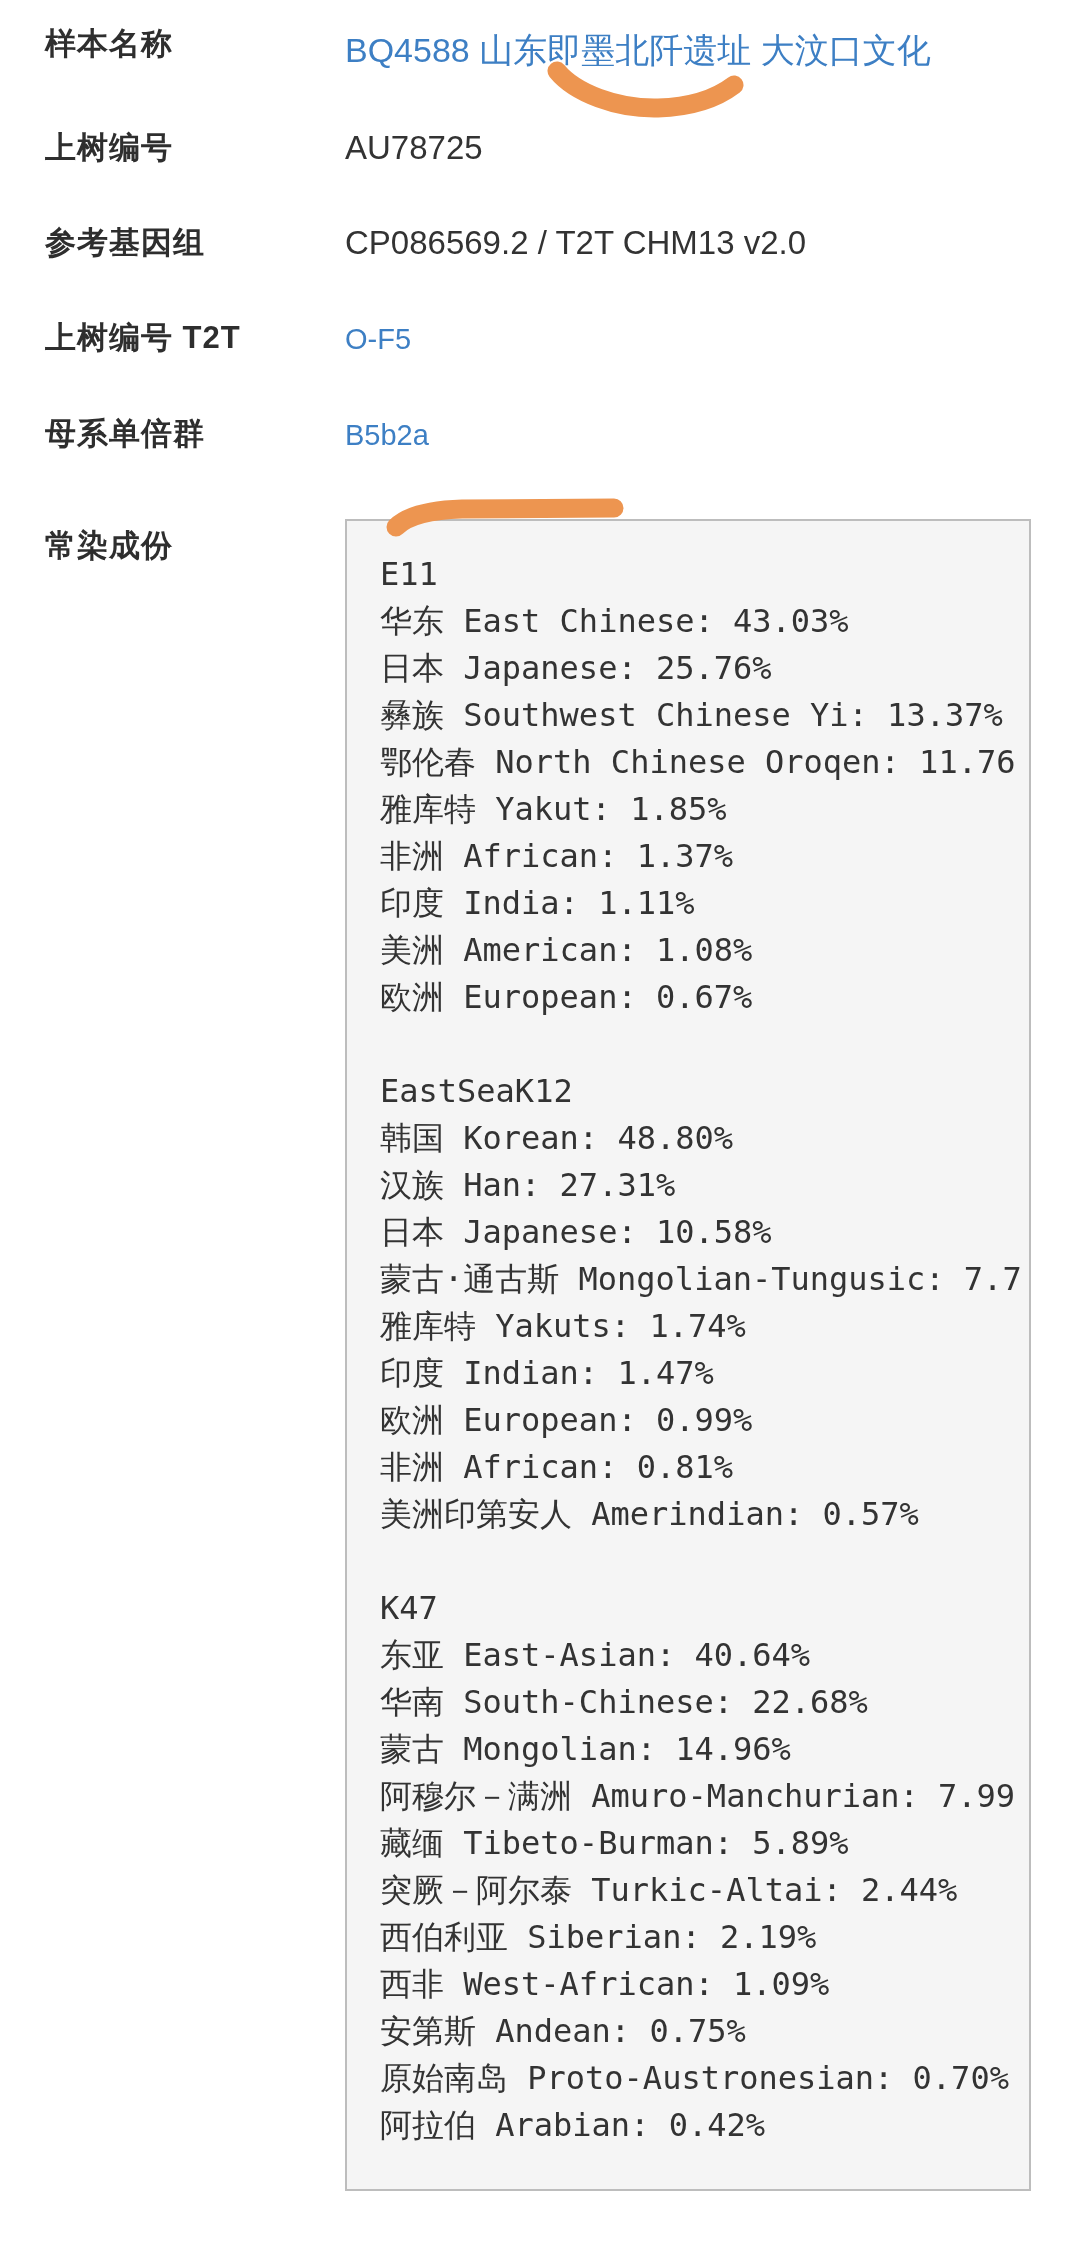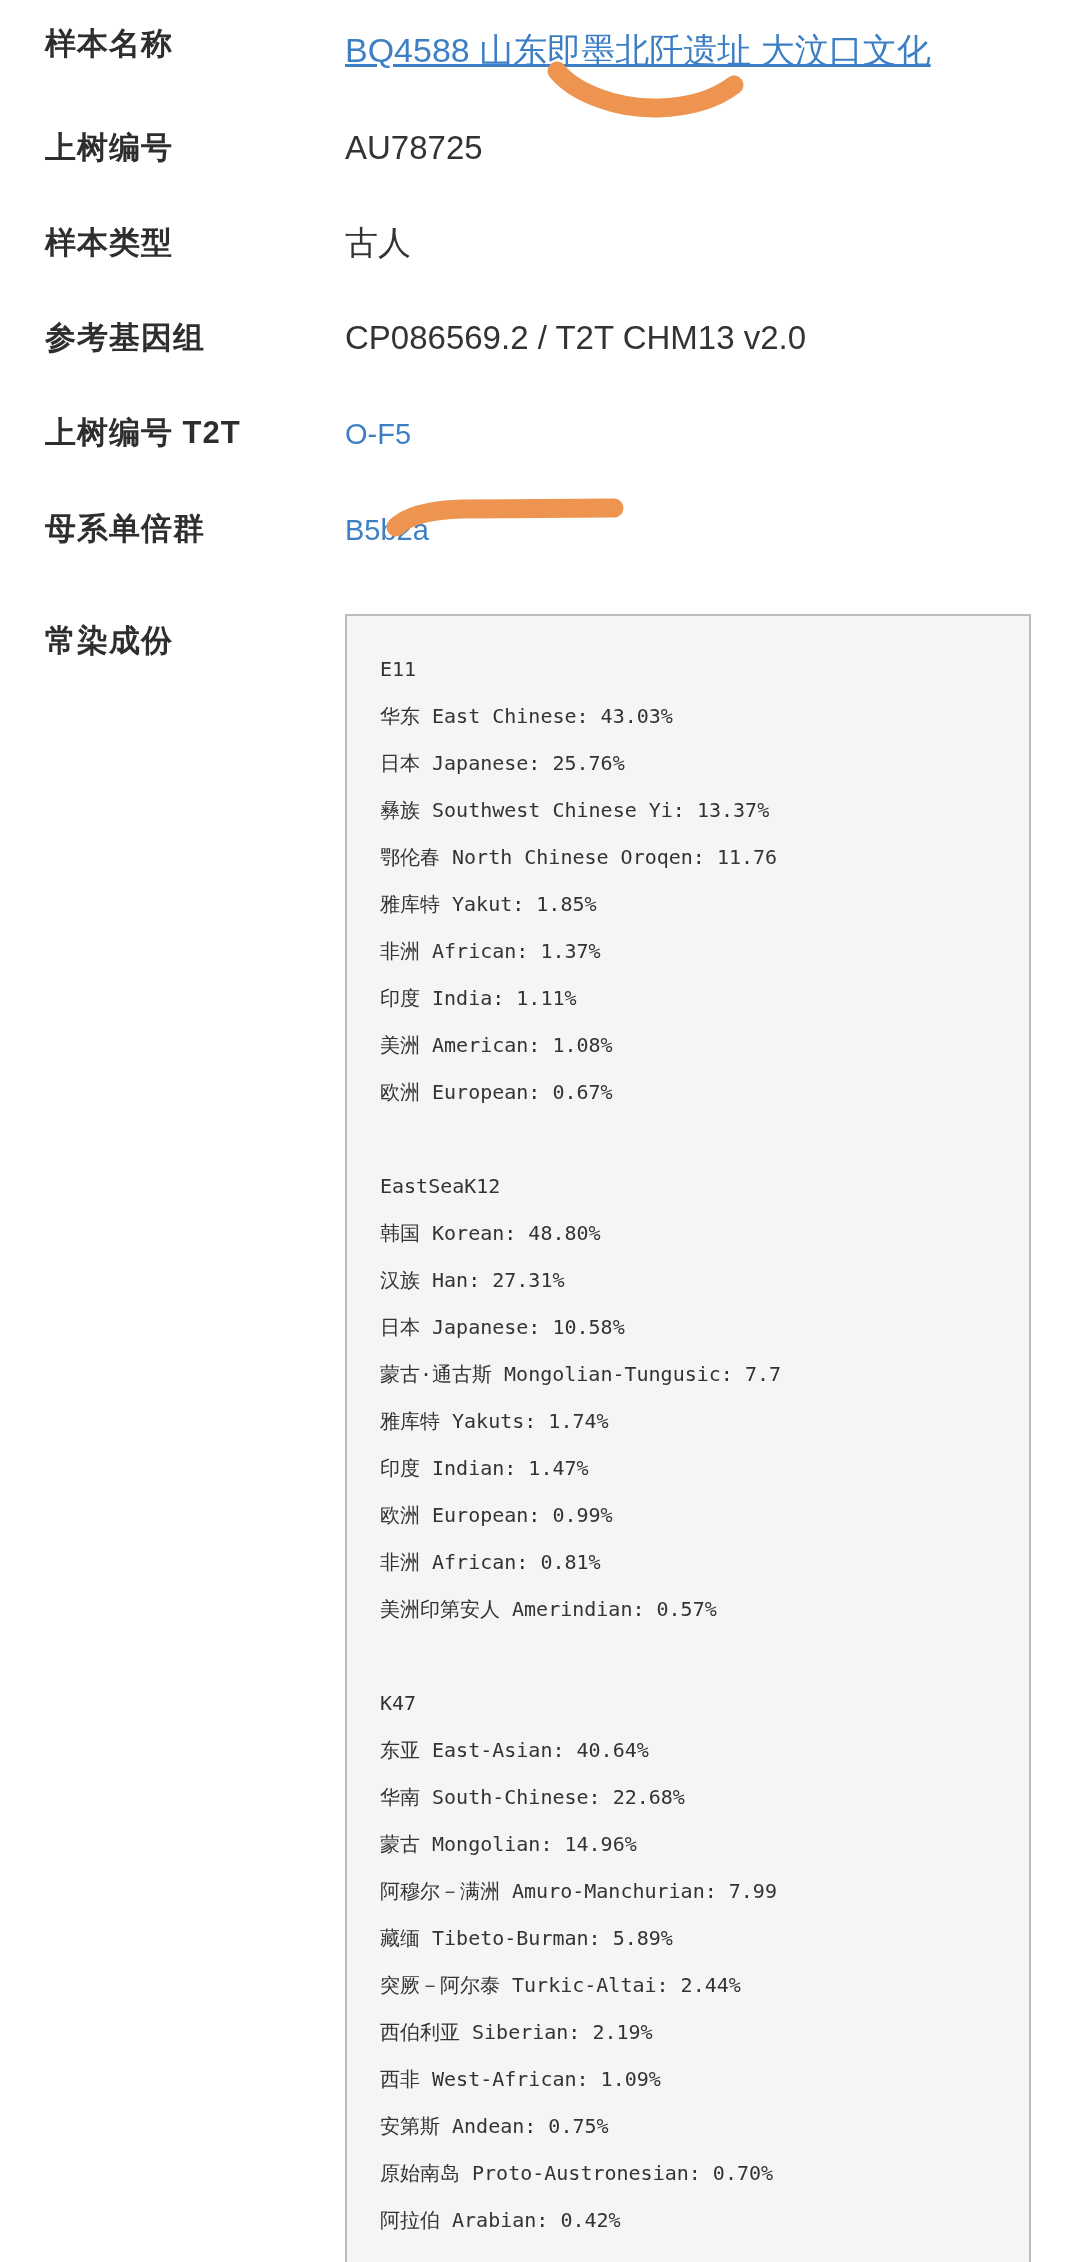--- a/index.html
+++ b/index.html
@@ -24,34 +24,34 @@
     width:300px;flex:none;
     font-size:31px;font-weight:700;line-height:44px;
     color:var(--label_text);
     letter-spacing:1px;
   }
   .value{
     font-size:33px;line-height:44px;color:var(--value_text);
   }
   a.link{color:var(--link);text-decoration:none;cursor:pointer;}
   .link-big{font-size:34px;line-height:57px;display:block;}
-  .link-line{display:block;text-decoration:underline;}
+  .link-line{display:block;}
   .single-link{font-size:29px;line-height:44px;}
   .auto-label{padding-top:5px;}
   .auto-box{
     width:686px;
     background:var(--box_bg);
     border:2px solid var(--box_border);
     padding:30px 0 40px 33px;
     overflow:hidden;
   }
   .pre-block{
     white-space:pre;
     font-family:"DejaVu Sans Mono", monospace;
-    font-size:20px;line-height:47px;
+    font-size:32px;line-height:47px;
     color:#333333;
     margin-bottom:47px;
   }
   .pre-block:last-child{margin-bottom:0;}
   .marker{position:absolute;pointer-events:none;}
   .marker path{fill:none;stroke:var(--marker);stroke-width:19;stroke-linecap:round;}
   #marker1{left:545px;top:60px;}
   #marker2{left:386px;top:496px;}
 </style>
 </head>
@@ -66,24 +66,20 @@
         <span class="link-line">BQ4588 山东即墨北阡遗址 大汶口文化</span>
       </a>
     </div>
   </div>
 
   <div class="row">
     <div class="label">上树编号</div>
     <div class="value">AU78725</div>
   </div>
 
-  <div class="row">
-    <div class="label">样本类型</div>
-    <div class="value">古人</div>
-  </div>
 
   <div class="row">
     <div class="label">参考基因组</div>
     <div class="value">CP086569.2 / T2T CHM13 v2.0</div>
   </div>
 
   <div class="row">
     <div class="label">上树编号 T2T</div>
     <div class="value">
       <a class="link single-link">O-F5</a>

